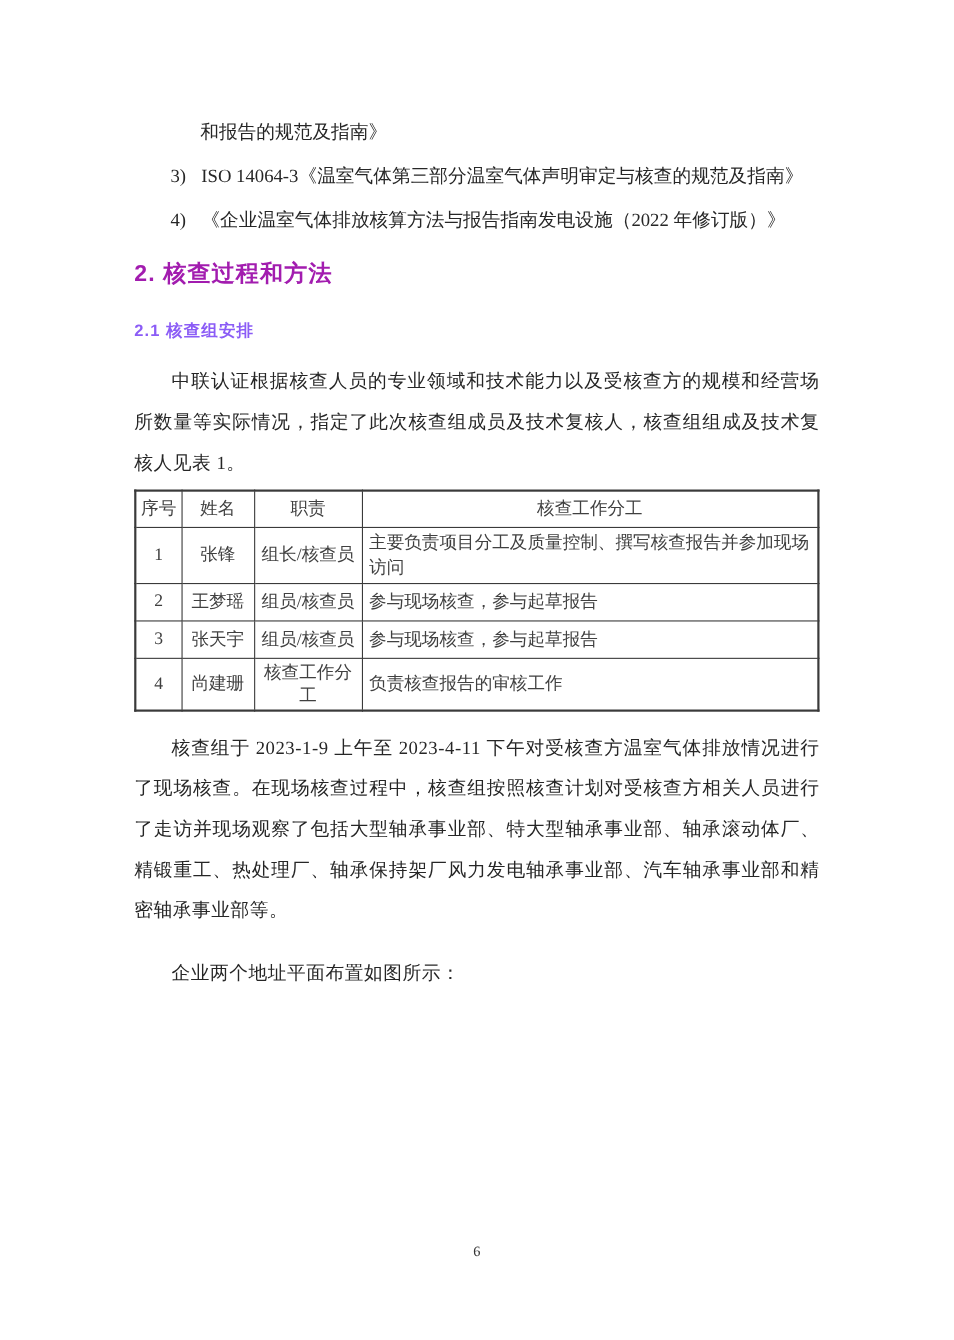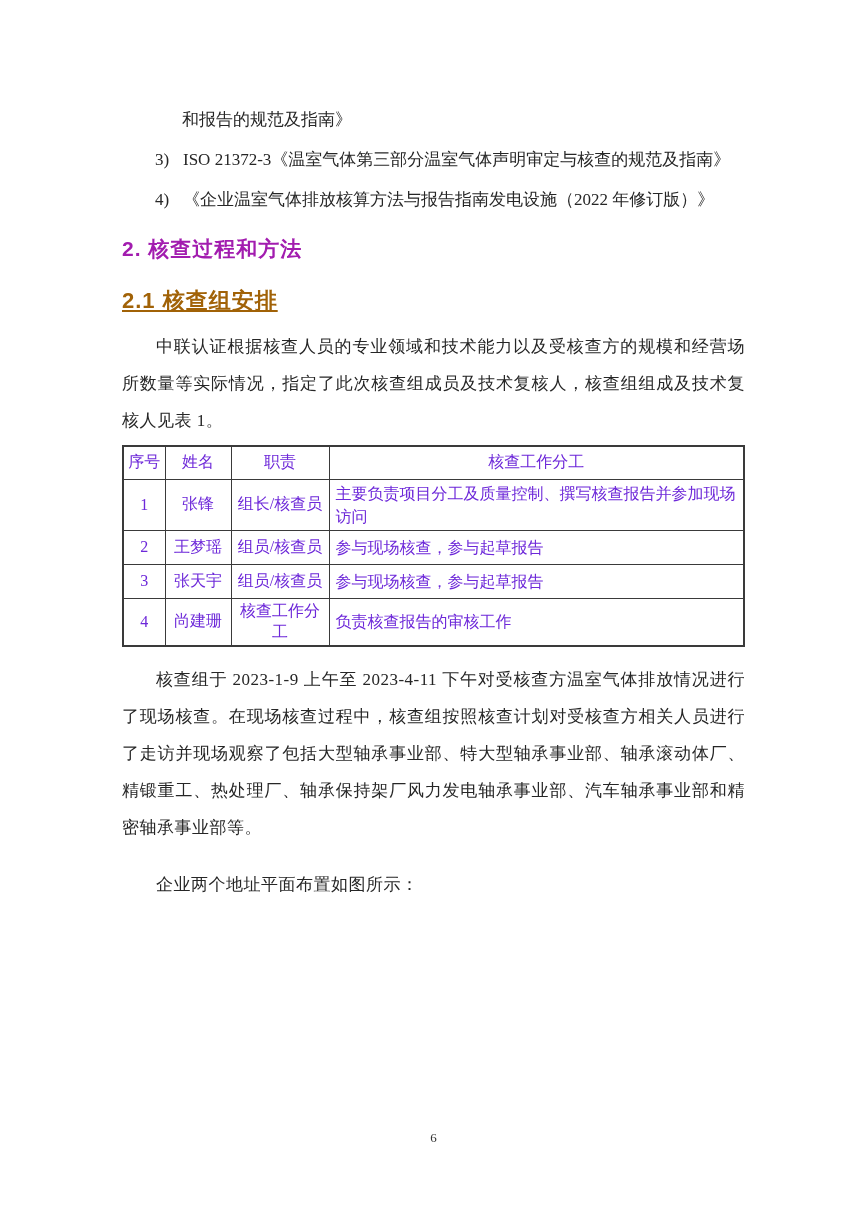--- a/index.html
+++ b/index.html
@@ -39,25 +39,24 @@
     font-weight: 700;
     font-size: 21px;
     line-height: 30px;
     color: #a21caf;
     letter-spacing: 1px;
   }
   h2.sec-h2 {
     margin: 24px 0 0 0;
     font-family: "Liberation Sans", "DejaVu Sans", sans-serif;
     font-weight: 700;
-    font-size: 22px;
+    font-size: 15px;
     line-height: 26px;
-    color: #a16207;
+    color: #8b5cf6;
     letter-spacing: 1px;
-    text-decoration: underline;
   }
   h2.sec-h2-late { margin-top: 46px; }
 
   
   p.para {
     margin: 14px 0 0 0;
     font-size: 17px;
     line-height: 37px;
     text-align: justify;
     text-indent: 2em;
@@ -74,21 +73,21 @@
     letter-spacing: 1px;
   }
 
   
   table.team {
     margin-top: 6px;
     width: 100%;
     border-collapse: collapse;
     table-layout: fixed;
     font-size: 16px;
-    color: #6d28d9;
+    color: #404040;
     border: 2px solid #3a3a3a;
   }
   table.team th, table.team td {
     border: 1px solid #3a3a3a;
     font-weight: normal;
     padding: 2px 4px;
     box-sizing: border-box;
     vertical-align: middle;
   }
   table.team thead tr { height: 33px; }
@@ -110,21 +109,21 @@
 </head>
 <body>
 
 <div class="page">
   <div class="content">
 
     <section class="refs">
       <p class="ref-cont">和报告的规范及指南》</p>
       <div class="ref-item">
         <span class="ref-marker">3)</span>
-        <span class="ref-text">ISO 21372-3《温室气体第三部分温室气体声明审定与核查的规范及指南》</span>
+        <span class="ref-text">ISO 14064-3《温室气体第三部分温室气体声明审定与核查的规范及指南》</span>
       </div>
       <div class="ref-item">
         <span class="ref-marker">4)</span>
         <span class="ref-text">《企业温室气体排放核算方法与报告指南发电设施（2022 年修订版）》</span>
       </div>
     </section>
 
     <h1 class="sec-h1">2. 核查过程和方法</h1>
 
     <h2 class="sec-h2">2.1 核查组安排</h2>

